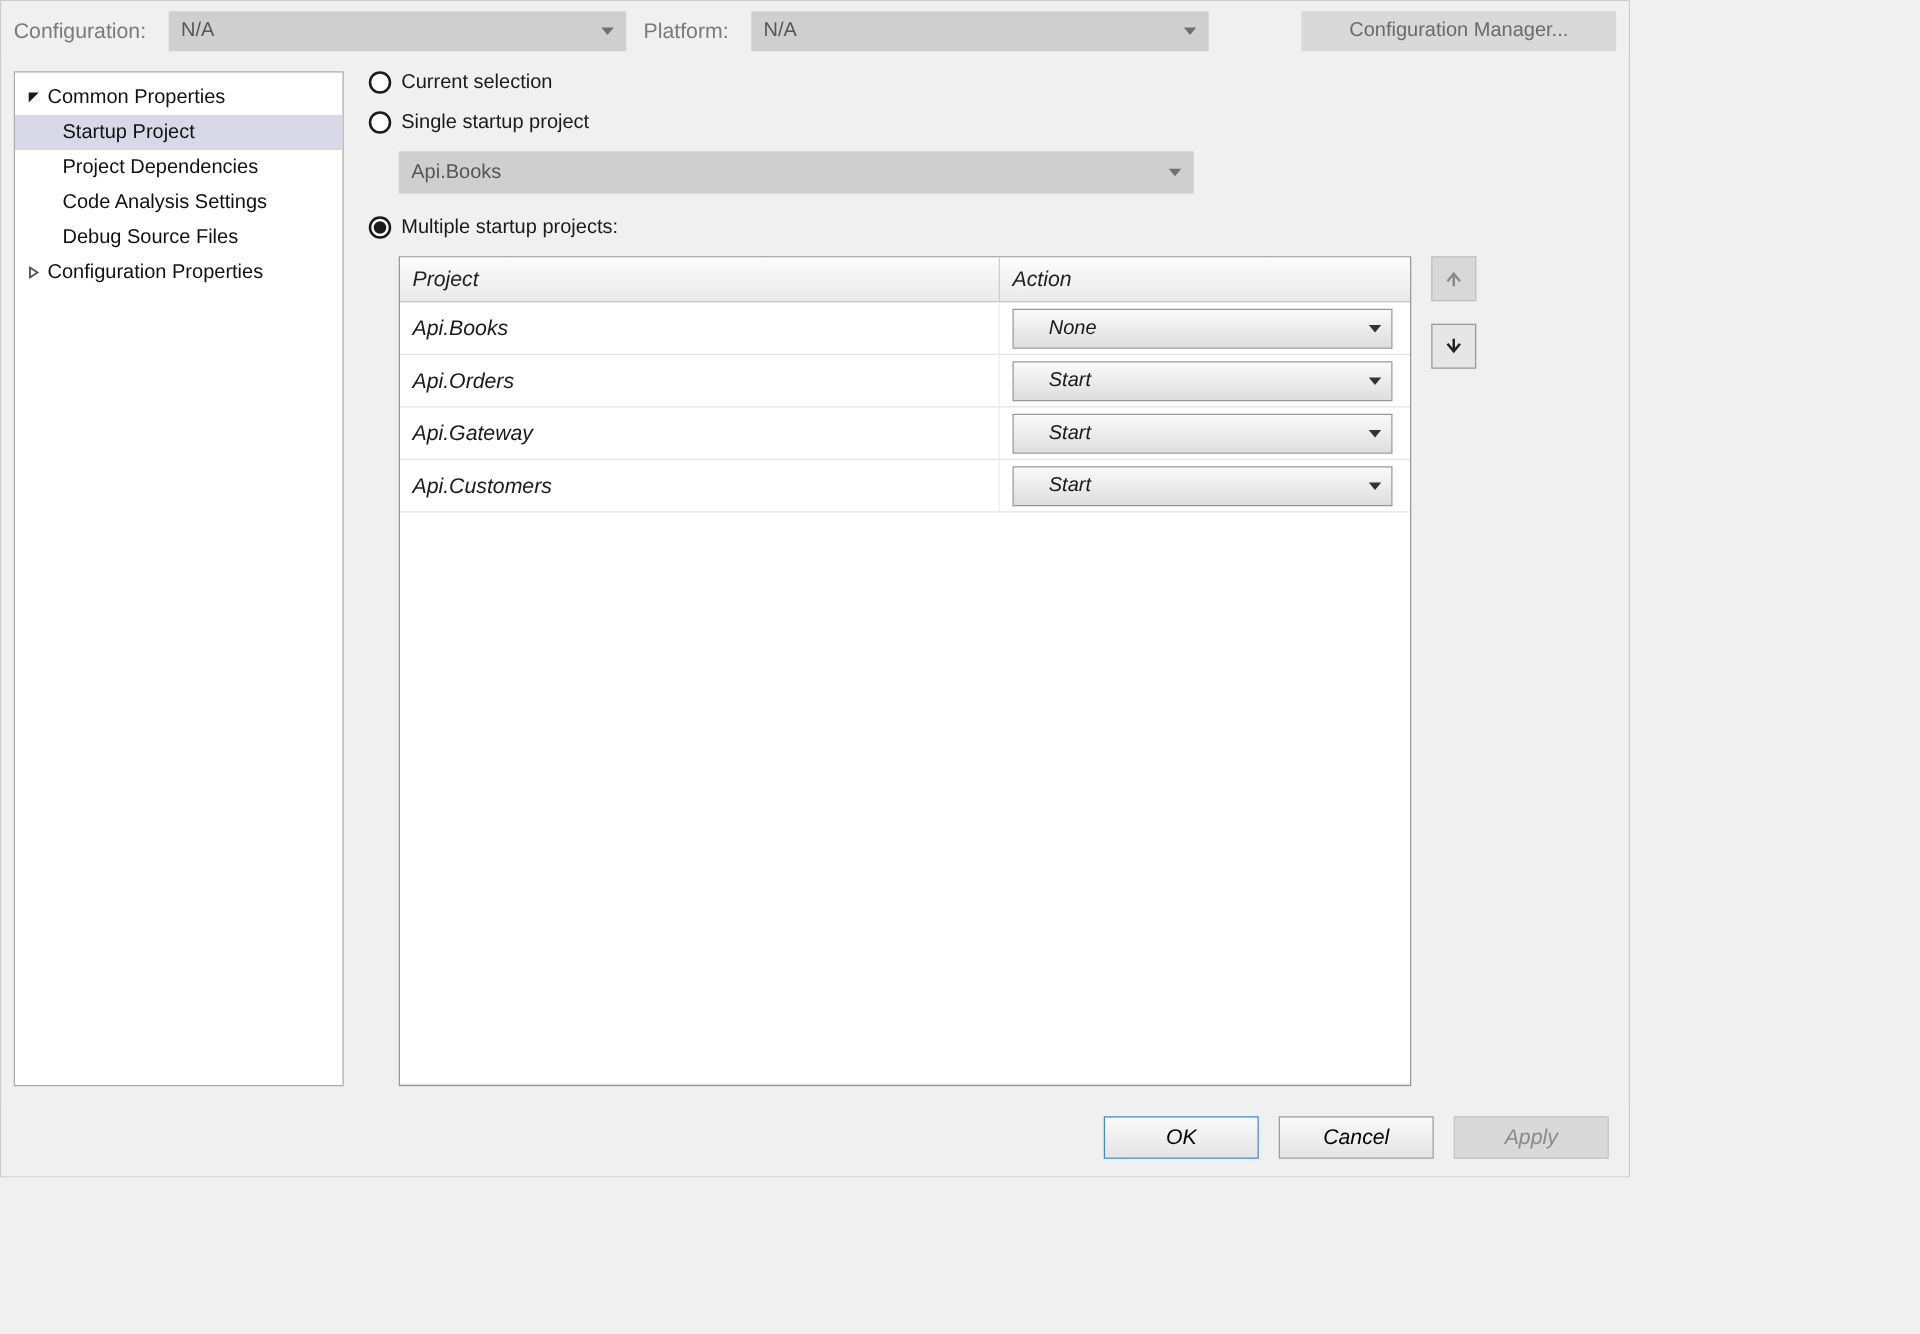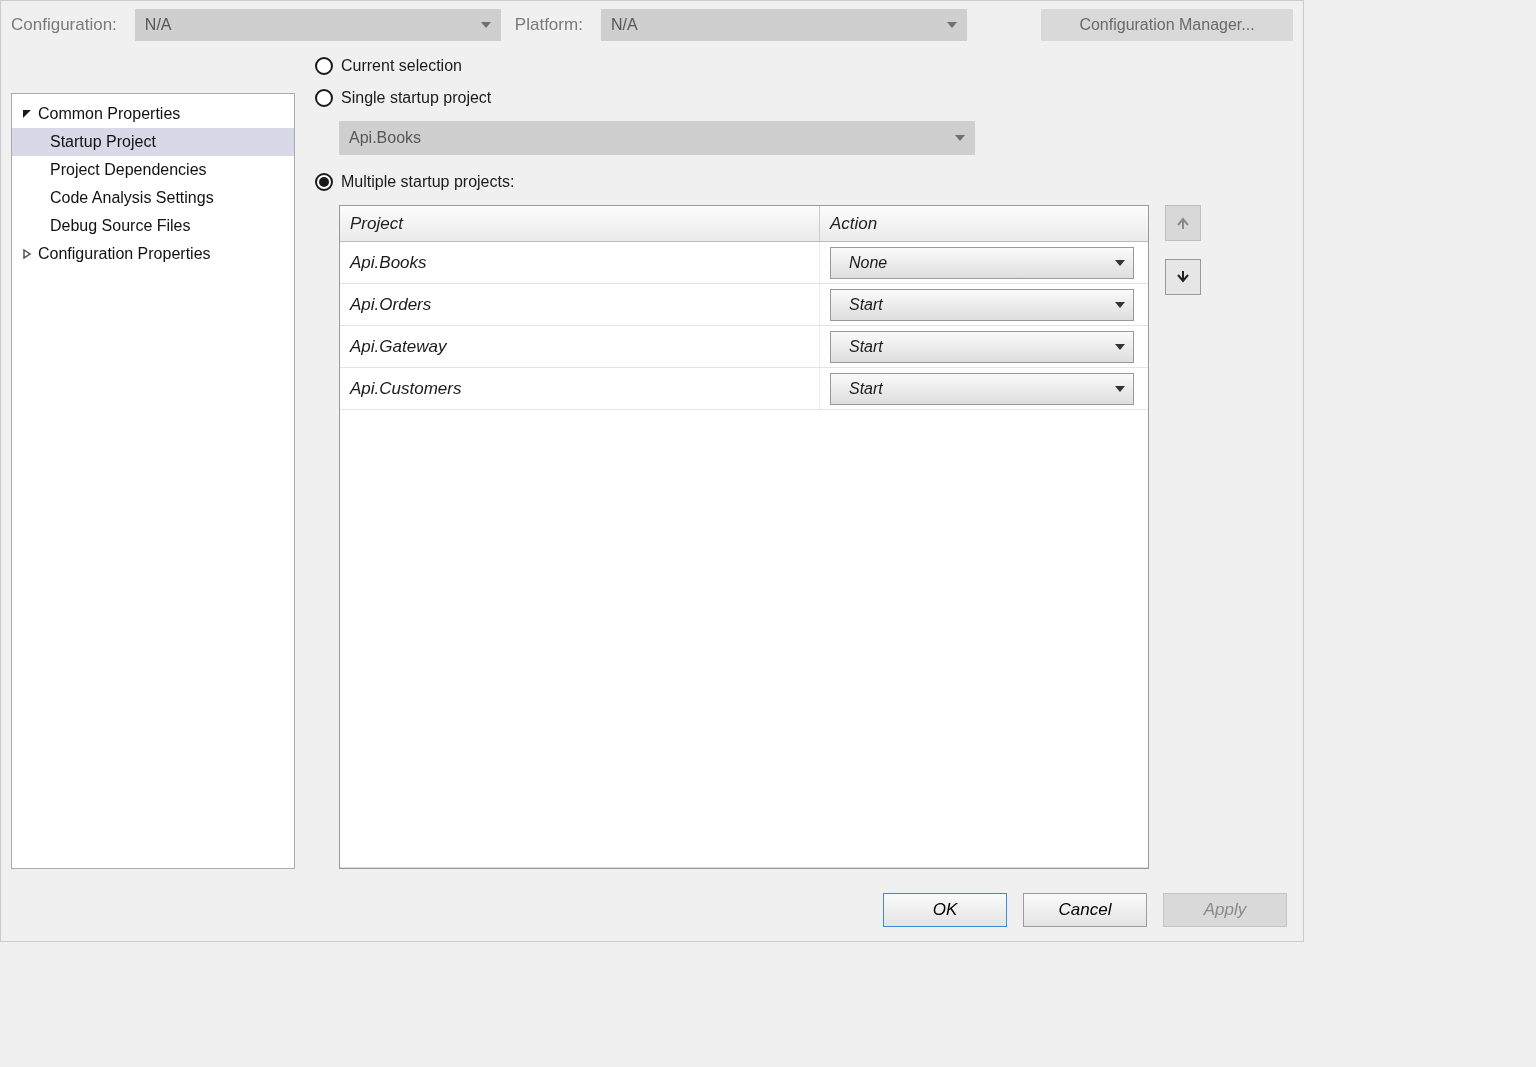--- a/index.html
+++ b/index.html
@@ -72,26 +72,25 @@
       border: none;
       margin-left: auto;
     }
     .body {
       flex: 1;
       display: flex;
       padding: 8px 10px 10px 10px;
       gap: 20px;
     }
     .tree {
-      width: 284px;
+      width: 264px;
       border: 1px solid #aaa;
       background: #fff;
       padding: 6px 0;
       overflow: auto;
-      margin-top: 36px;
     }
     .tree-item {
       height: 28px;
       display: flex;
       align-items: center;
       padding-left: 8px;
       gap: 4px;
       font-size: 17px;
       color: #111;
     }
@@ -164,21 +163,21 @@
       height: 42px;
       border-bottom: 1px solid #e3e3e3;
     }
     .gc { display:flex; align-items:center; padding:0 10px; font-size:17px; }
     .gc.col-project { border-right: 1px solid #eee; }
     .action-dd {
       width: 304px;
       height: 32px;
       background: linear-gradient(to bottom,#fafafa,#dedede);
       border: 1px solid #999;
-      display: flex; align-items:center; padding: 0 18px;
+      display: flex; align-items:center; padding: 0 28px;
       position: relative;
       font-size: 17px;
     }
     .action-dd .dd-caret {
       position: absolute; right: 8px; top:50%; transform:translateY(-50%);
       width:0;height:0;border-left:5px solid transparent;border-right:5px solid transparent;border-top:6px solid #333;
     }
     .arrow-btns { display:flex; flex-direction:column; gap:18px; }
     .arrow-btn {
       width: 36px; height: 36px;

